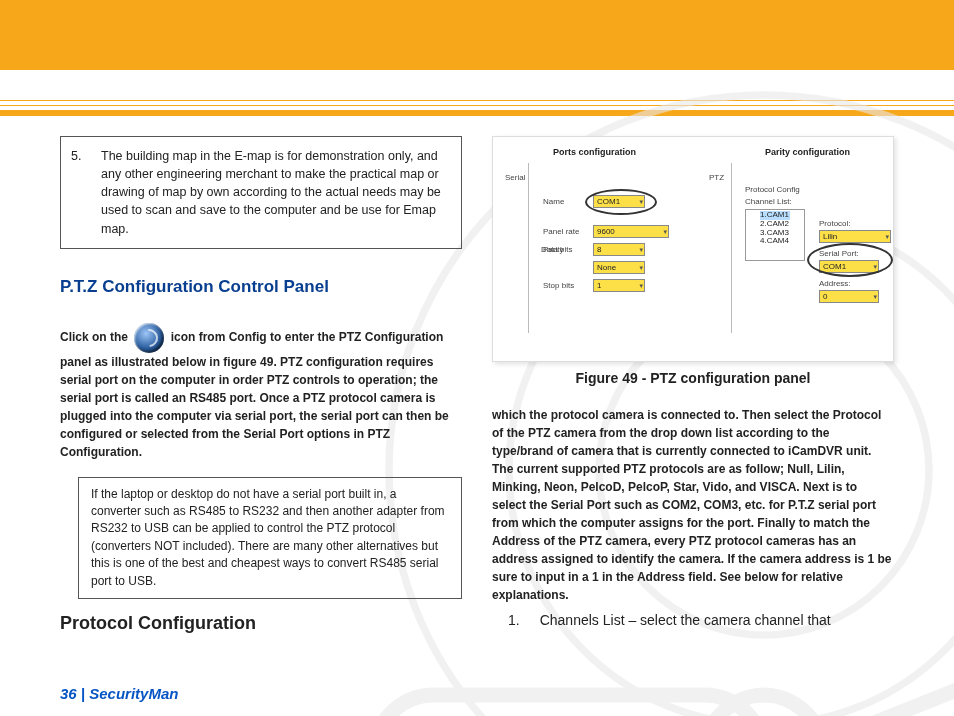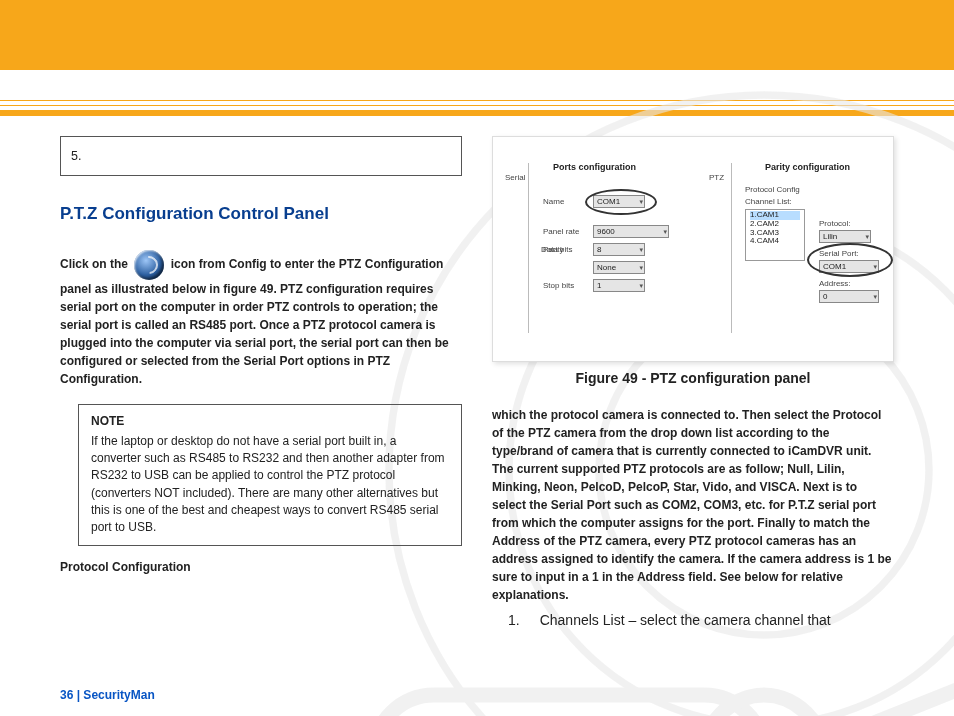--- a/index.html
+++ b/index.html
@@ -84,45 +84,45 @@
   .note-box {
     border: 1px solid #555;
     padding: 8px 12px;
     font-size: 12px;
     line-height: 1.45;
     margin: 16px 0 14px 18px;
   }
   .note-box .note-head { font-weight: bold; margin-bottom: 2px; }
   .subhead {
     font-weight: bold;
-    font-size: 12px;
+    font-size: 18px;
     margin-bottom: 2px;
   }
   .figure-card {
     background: #fff;
     border: 1px solid #ddd;
     box-shadow: 2px 2px 5px rgba(0,0,0,.12);
     height: 226px;
     position: relative;
     margin-bottom: 8px;
   }
-  .figure-card .hdr { font-size: 9px; font-weight: bold; position: absolute; margin-top: 15px; }
+  .figure-card .hdr { font-size: 9px; font-weight: bold; position: absolute; }
   .figure-card .tiny { font-size: 8px; position: absolute; color: #444; }
   .chbox {
     position: absolute;
     border: 1px solid #999;
     background: #fff;
     font-size: 8px;
     line-height: 1.1;
-    padding: 1px 4px;
+    padding: 1px 14px;
   }
   .drop {
     position: absolute;
     border: 1px solid #888;
-    background: #e5e5e5;
+    background: #fde047;
     font-size: 8px;
     padding: 0 10px 0 3px;
     height: 13px;
     line-height: 12px;
   }
   .drop::after {
     content: "▾";
     position: absolute;
     right: 1px; top: 0;
     font-size: 7px;
@@ -137,23 +137,24 @@
   .caption {
     text-align: center;
     font-size: 14px;
     font-weight: bold;
     margin-bottom: 20px;
   }
   .footer {
     position: absolute;
     bottom: 14px;
     left: 60px;
-    font-size: 12px;
+    font-size: 15px;
     font-weight: bold;
     color: #0855c4;
+    font-style: italic;
   }
   .rel-list { font-size: 14px; line-height: 1.5; margin-top: 6px; display:flex; gap:20px; padding-left:16px;}
   .hl { background: #b8ddff; }
 </style>
 </head>
 <body>
 
 <div class="top-band"></div>
 
 <svg class="watermark" viewBox="0 0 600 600">
@@ -172,39 +173,39 @@
 <div class="line-set">
   <div class="thin"></div>
     <div class="thin"></div>
     <div class="thick"></div>
 </div>
 
 <div class="content">
   <div class="col-left">
     <div class="callout">
       <div class="num">5.</div>
+      <div>The building map in the E-map is for demonstration only, and any other engineering merchant to make the practical map or drawing of map by own according to the actual needs may be used to scan and save to the computer and be use for Emap map.</div>
     </div>
 
     <div class="section-title">P.T.Z Configuration Control Panel</div>
 
     <div class="body-text">
       <span>Click on the </span>
       <span class="inline-icon"></span>
       <span> icon from </span>
       <b>Config</b>
       <span> to enter the </span>
       <b>PTZ Configuration</b>
       <span> panel as illustrated below in figure 49. PTZ configuration requires serial port on the computer in order PTZ controls to operation; the serial port is called an RS485 port.   Once a PTZ protocol camera is plugged into the computer via serial port, the serial port can then be configured or selected from the </span>
       <b>Serial Port</b>
       <span> options in </span>
       <b>PTZ Configuration.</b>
     </div>
 
     <div class="note-box">
-      <div class="note-head">NOTE</div>
       <div>If the laptop or desktop do not have a serial port built in, a converter such as RS485 to RS232 and then another adapter from RS232 to USB can be applied to control the PTZ protocol (converters NOT included).  There are many other alternatives but this is one of the best and cheapest ways to convert RS485 serial port to USB.</div>
     </div>
 
     <div class="subhead">Protocol Configuration</div>
   </div>
 
   <div class="col-right">
     <div class="figure-card">
       <div class="hdr" style="left:60px;top:10px">Ports configuration</div>
       <div class="hdr" style="left:272px;top:10px">Parity configuration</div>
@@ -234,21 +235,21 @@
       <div class="tiny" style="left:252px;top:60px">Channel List:</div>
 
       <div class="chbox" style="left:252px;top:72px;width:60px;height:52px">
         <div class="hl">1.CAM1</div>
         <div>2.CAM2</div>
         <div>3.CAM3</div>
         <div>4.CAM4</div>
       </div>
 
       <div class="tiny" style="left:326px;top:82px">Protocol:</div>
-      <div class="drop" style="left:326px;top:93px;width:52px">Lilin</div>
+      <div class="drop" style="left:326px;top:93px;width:72px">Lilin</div>
 
       <div class="tiny" style="left:326px;top:112px">Serial Port:</div>
       <div class="drop" style="left:326px;top:123px;width:60px">COM1</div>
       <div class="ellipse" style="left:314px;top:106px;width:86px;height:34px"></div>
 
       <div class="tiny" style="left:326px;top:142px">Address:</div>
       <div class="drop" style="left:326px;top:153px;width:60px">0</div>
     </div>
     <div class="caption">Figure 49 - PTZ configuration panel</div>
 

